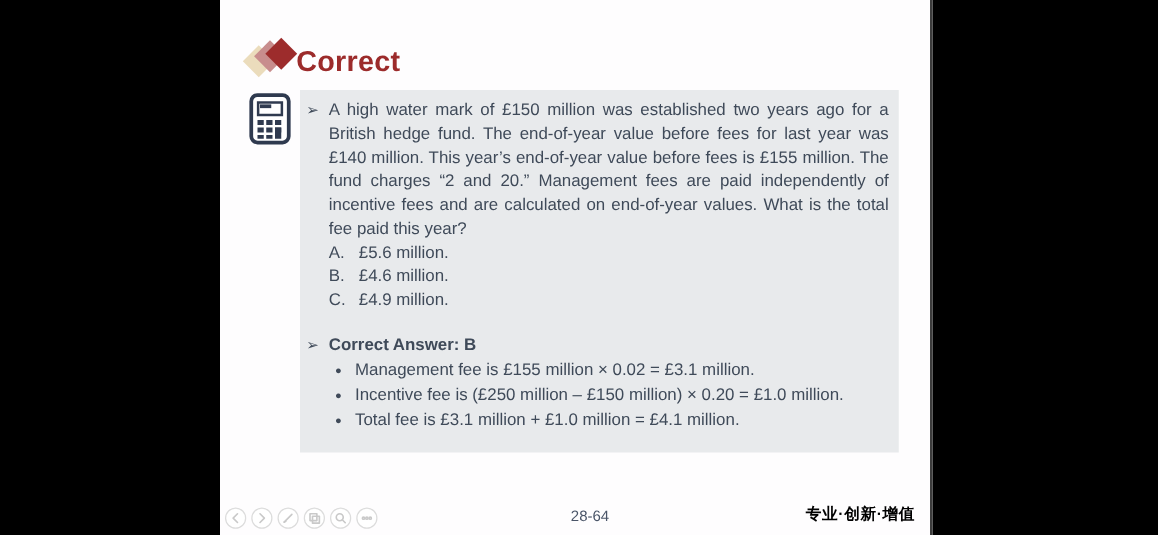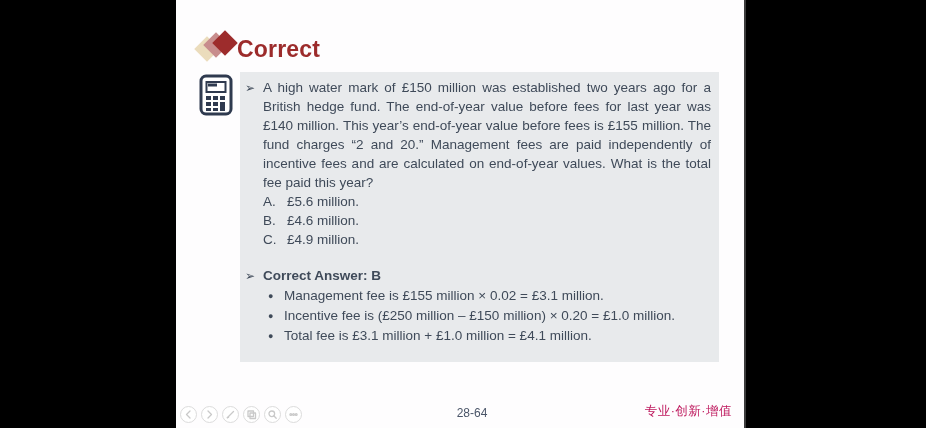--- a/index.html
+++ b/index.html
@@ -31,22 +31,22 @@
   .opt-row { display:flex; padding-left:18px; }
   .opt-label { width:24px; flex:0 0 24px; }
   .ans-section { margin-top:17px; }
   .ans-heading { font-weight:bold; }
   .point { display:flex; padding-left:23px; }
   .dot { width:16px; flex:0 0 16px; font-size:9px; padding-top:1px; }
 
   
   .page-number { position:absolute; left:12px; top:392px; width:100%; text-align:center;
                  font-size:12px; color:#4a5568;margin-top:14px; }
-  .slogan { position:absolute; right:12px; top:403px; font-size:12.5px; font-weight:normal;
-            color:#be185d; letter-spacing:0.5px; }
+  .slogan { position:absolute; right:12px; top:403px; font-size:12.5px; font-weight:bold;
+            color:#000000; letter-spacing:0.5px; }
 
   
   .controls { position:absolute; left:4px; top:406px; display:flex; gap:4px; }
   .ctl { width:17px; height:17px; border-radius:50%; border:1px solid #dcdcdc;
          background:#fff; display:flex; align-items:center; justify-content:center; }
   .ctl svg { stroke:#c9c9c9; fill:none; stroke-width:1.3; stroke-linecap:round; stroke-linejoin:round; }
 </style>
 </head>
 <body>
 

